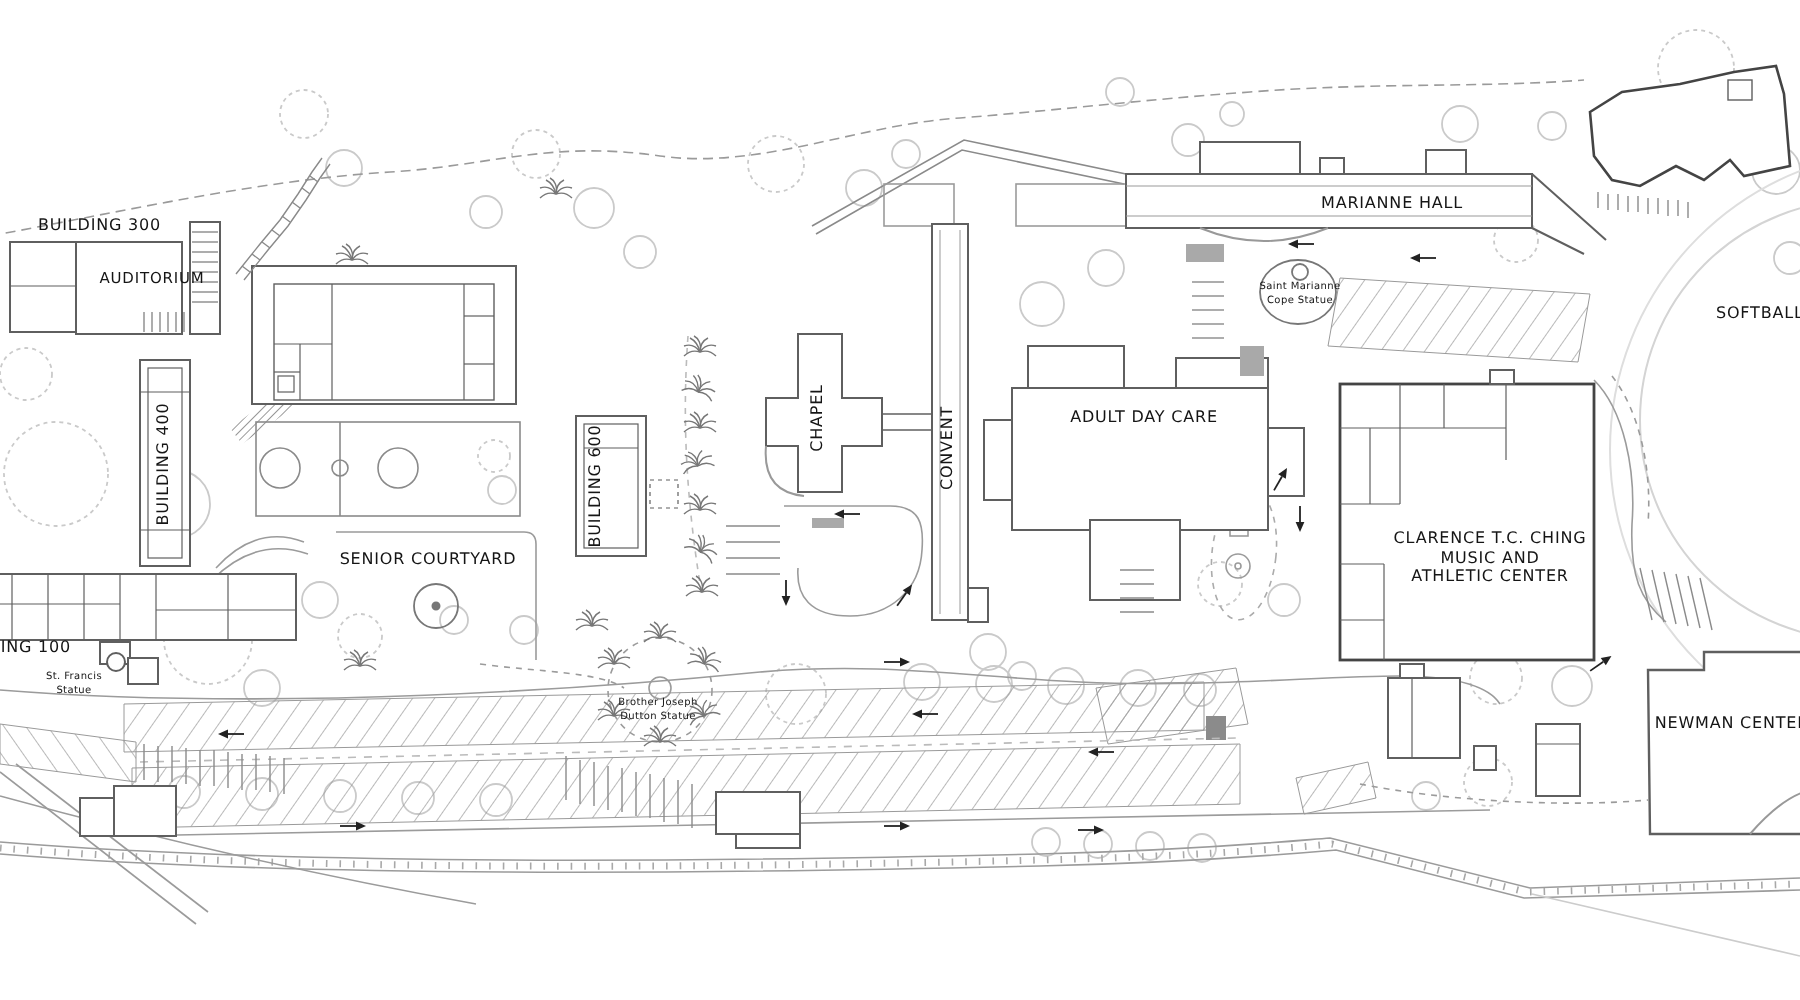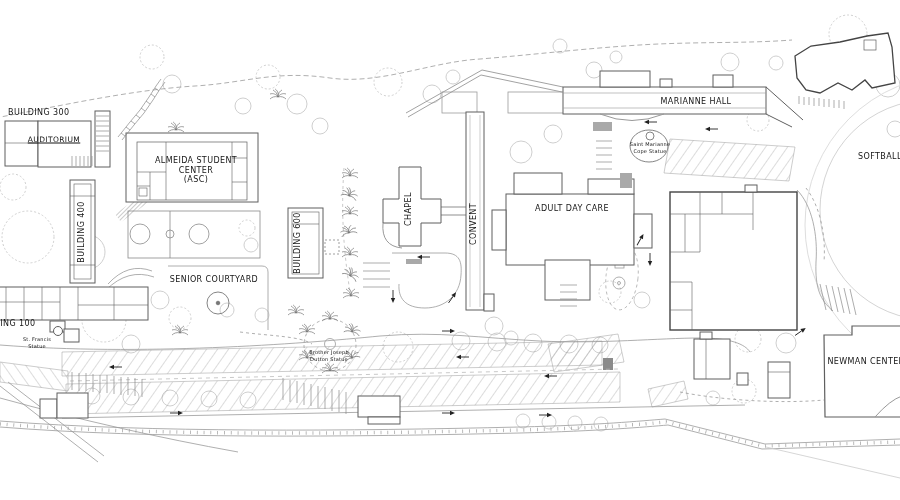--- a/index.html
+++ b/index.html
@@ -395,42 +395,42 @@
     <use href="#arr" transform="translate(712,129) rotate(180)"></use>
         <use href="#arr" transform="translate(424,257) rotate(180)"></use>
     <use href="#arr" transform="translate(393,296) rotate(90)"></use>
         <use href="#arr" transform="translate(452,298) rotate(-55)"></use>
     <use href="#arr" transform="translate(640,240) rotate(-60)"></use>
         <use href="#arr" transform="translate(650,259) rotate(90)"></use>
     <use href="#arr" transform="translate(800,332) rotate(-35)"></use>
   </g>
 </svg>
 
-<div class="lbl tl" style="left:8px;top:108px;">BUILDING 300</div>
-<div class="lbl" style="left:54px;top:139px;font-size:7.5px;text-decoration:underline;">AUDITORIUM</div>
-<div class="lbl" style="left:196px;top:170px;">
-  <span class="ln">ALMEIDA STUDENT</span>
-  <span class="ln">CENTER</span>
-  <span class="ln">(ASC)</span>
-</div>
+<div class="lbl tl" style="left:19px;top:108px;">BUILDING 300</div>
+<div class="lbl" style="left:76px;top:139px;font-size:7.5px;">AUDITORIUM</div>
 <div class="lbl vert" style="left:82px;top:232px;">BUILDING 400</div>
 <div class="lbl vert" style="left:298px;top:243px;">BUILDING 600</div>
 <div class="lbl" style="left:214px;top:280px;">SENIOR COURTYARD</div>
 <div class="lbl tl" style="left:-26px;top:319px;">BUILDING 100</div>
 <div class="lbl tiny" style="left:37px;top:342px;">
   <span class="ln">St. Francis</span>
   <span class="ln">Statue</span>
 </div>
 <div class="lbl vert" style="left:409px;top:209px;">CHAPEL</div>
 <div class="lbl vert" style="left:474px;top:224px;">CONVENT</div>
 <div class="lbl" style="left:572px;top:209px;text-align:center;">ADULT DAY CARE</div>
 <div class="lbl" style="left:665px;top:102px;margin-left:31px;">MARIANNE HALL</div>
 <div class="lbl tiny" style="left:650px;top:147px;">
   <span class="ln">Saint Marianne</span>
   <span class="ln">Cope Statue</span>
 </div>
+<div class="lbl" style="left:745px;top:279px;">
+  <span class="ln">CLARENCE T.C. CHING</span>
+  <span class="ln">MUSIC AND</span>
+  <span class="ln">ATHLETIC CENTER</span>
+</div>
 <div class="lbl tl" style="left:858px;top:152px;">SOFTBALL FIELD</div>
 <div class="lbl" style="left:866px;top:362px;">NEWMAN CENTER</div>
 <div class="lbl tiny" style="left:329px;top:355px;">
   <span class="ln">Brother Joseph</span>
   <span class="ln">Dutton Statue</span>
 </div>
 </div>
 
 </body></html>

